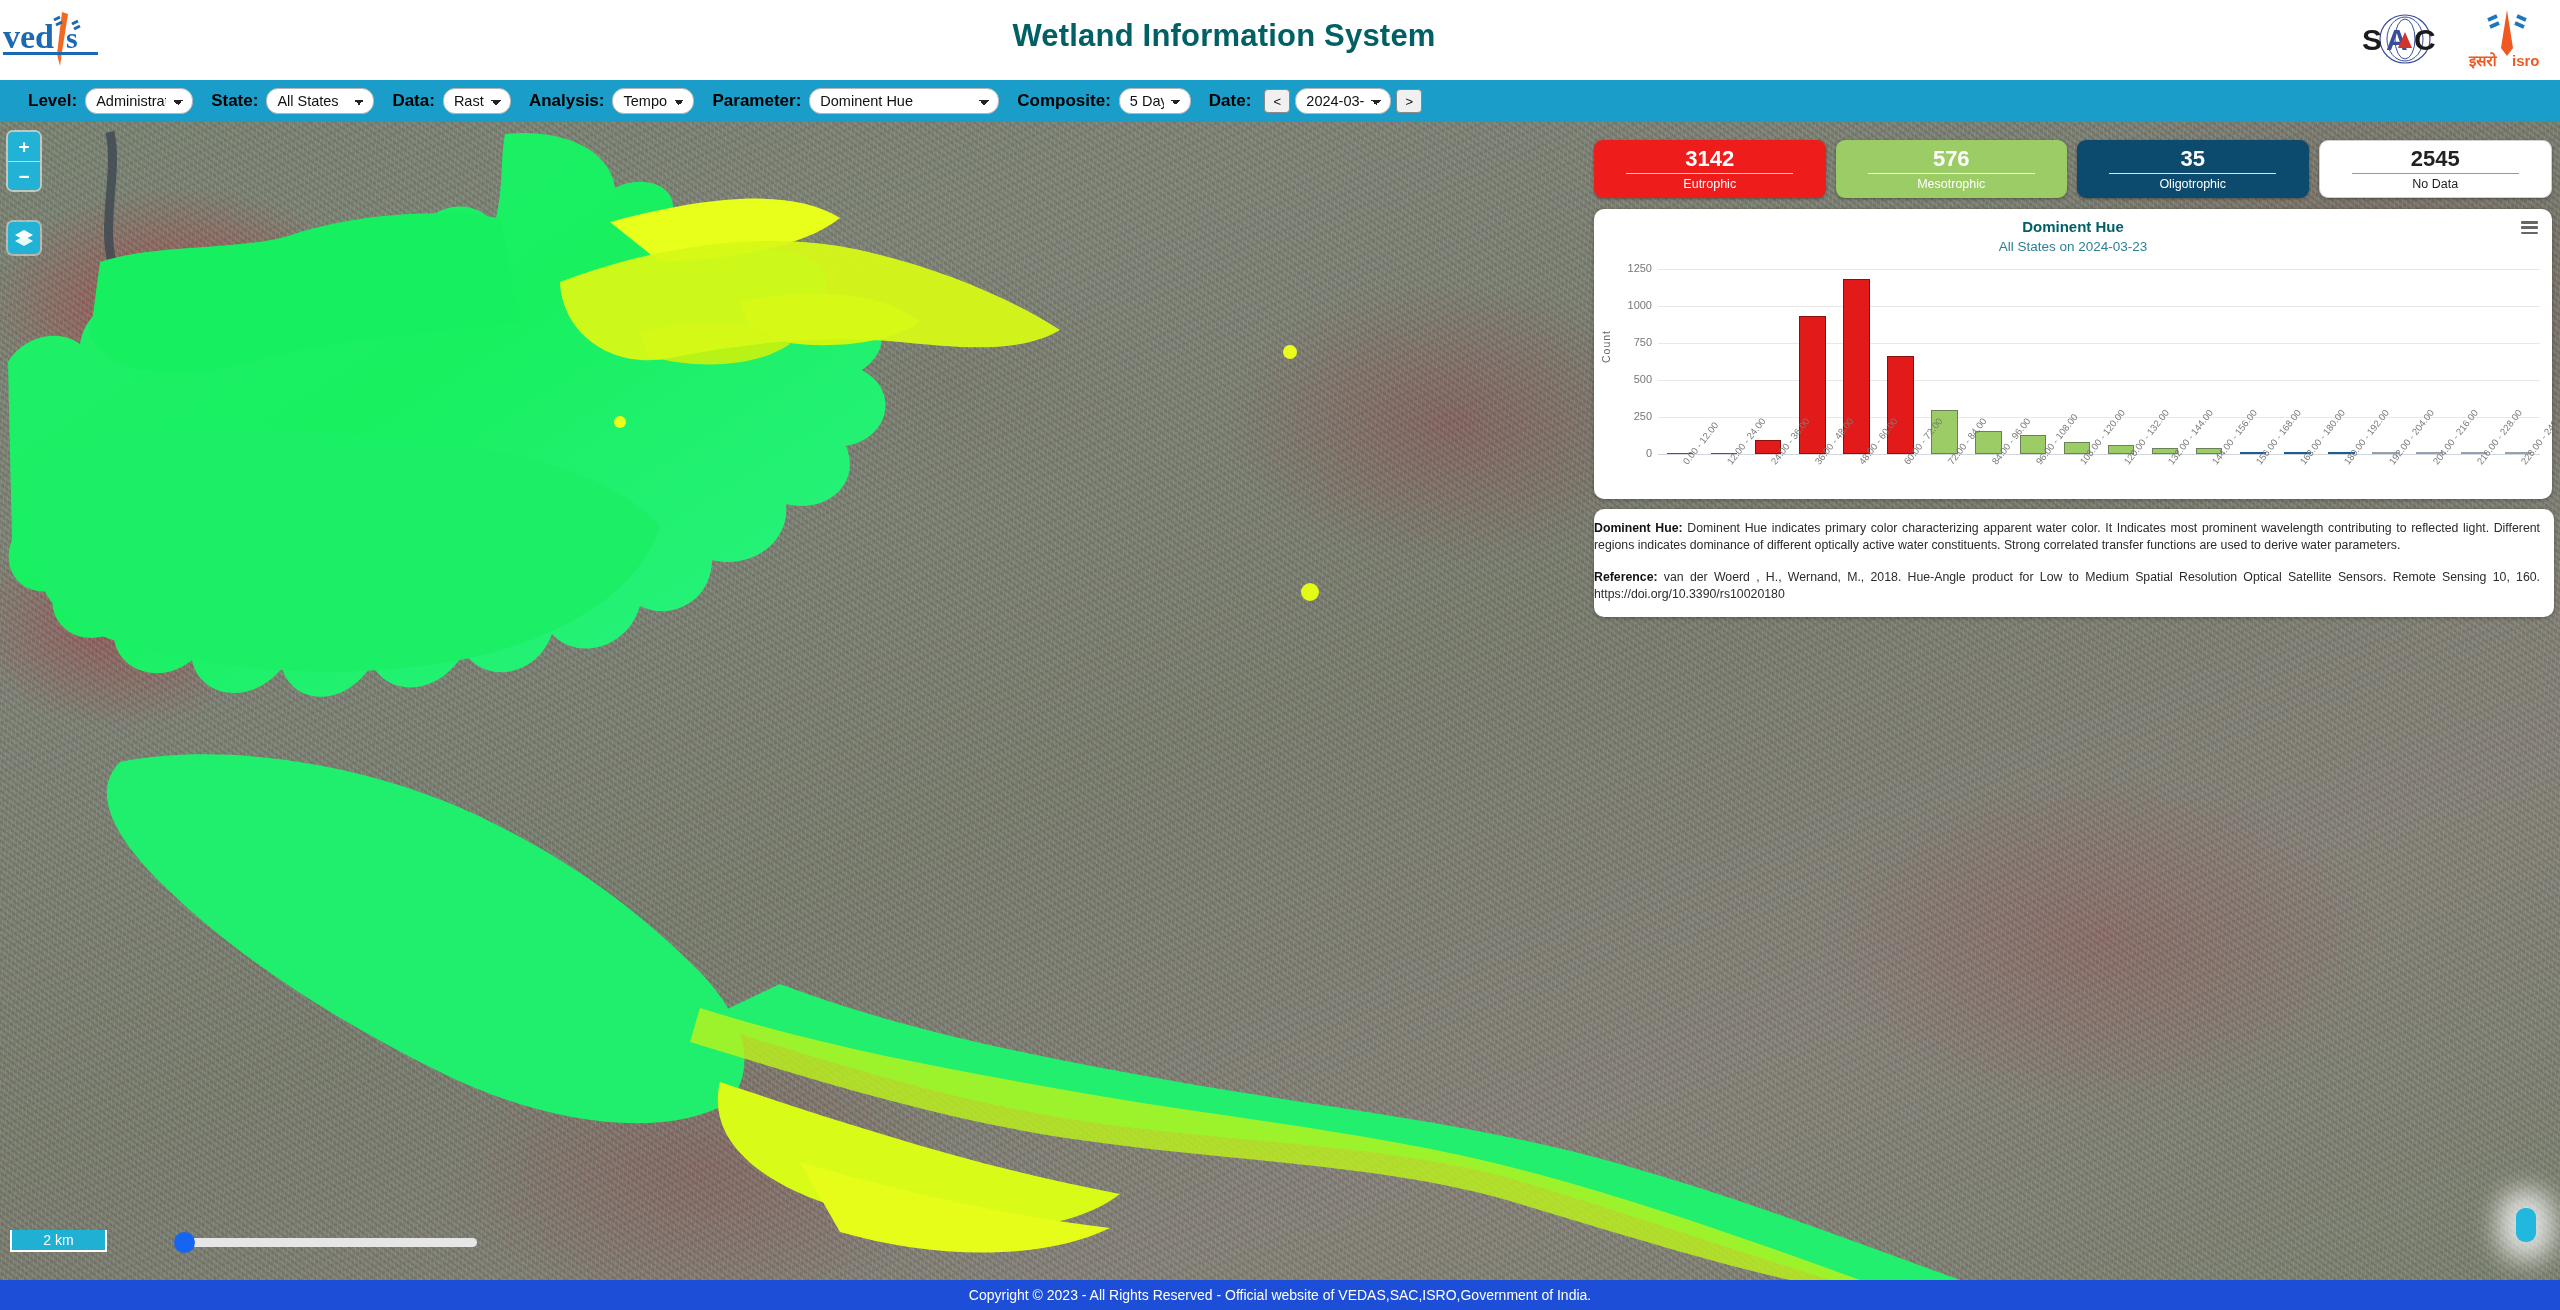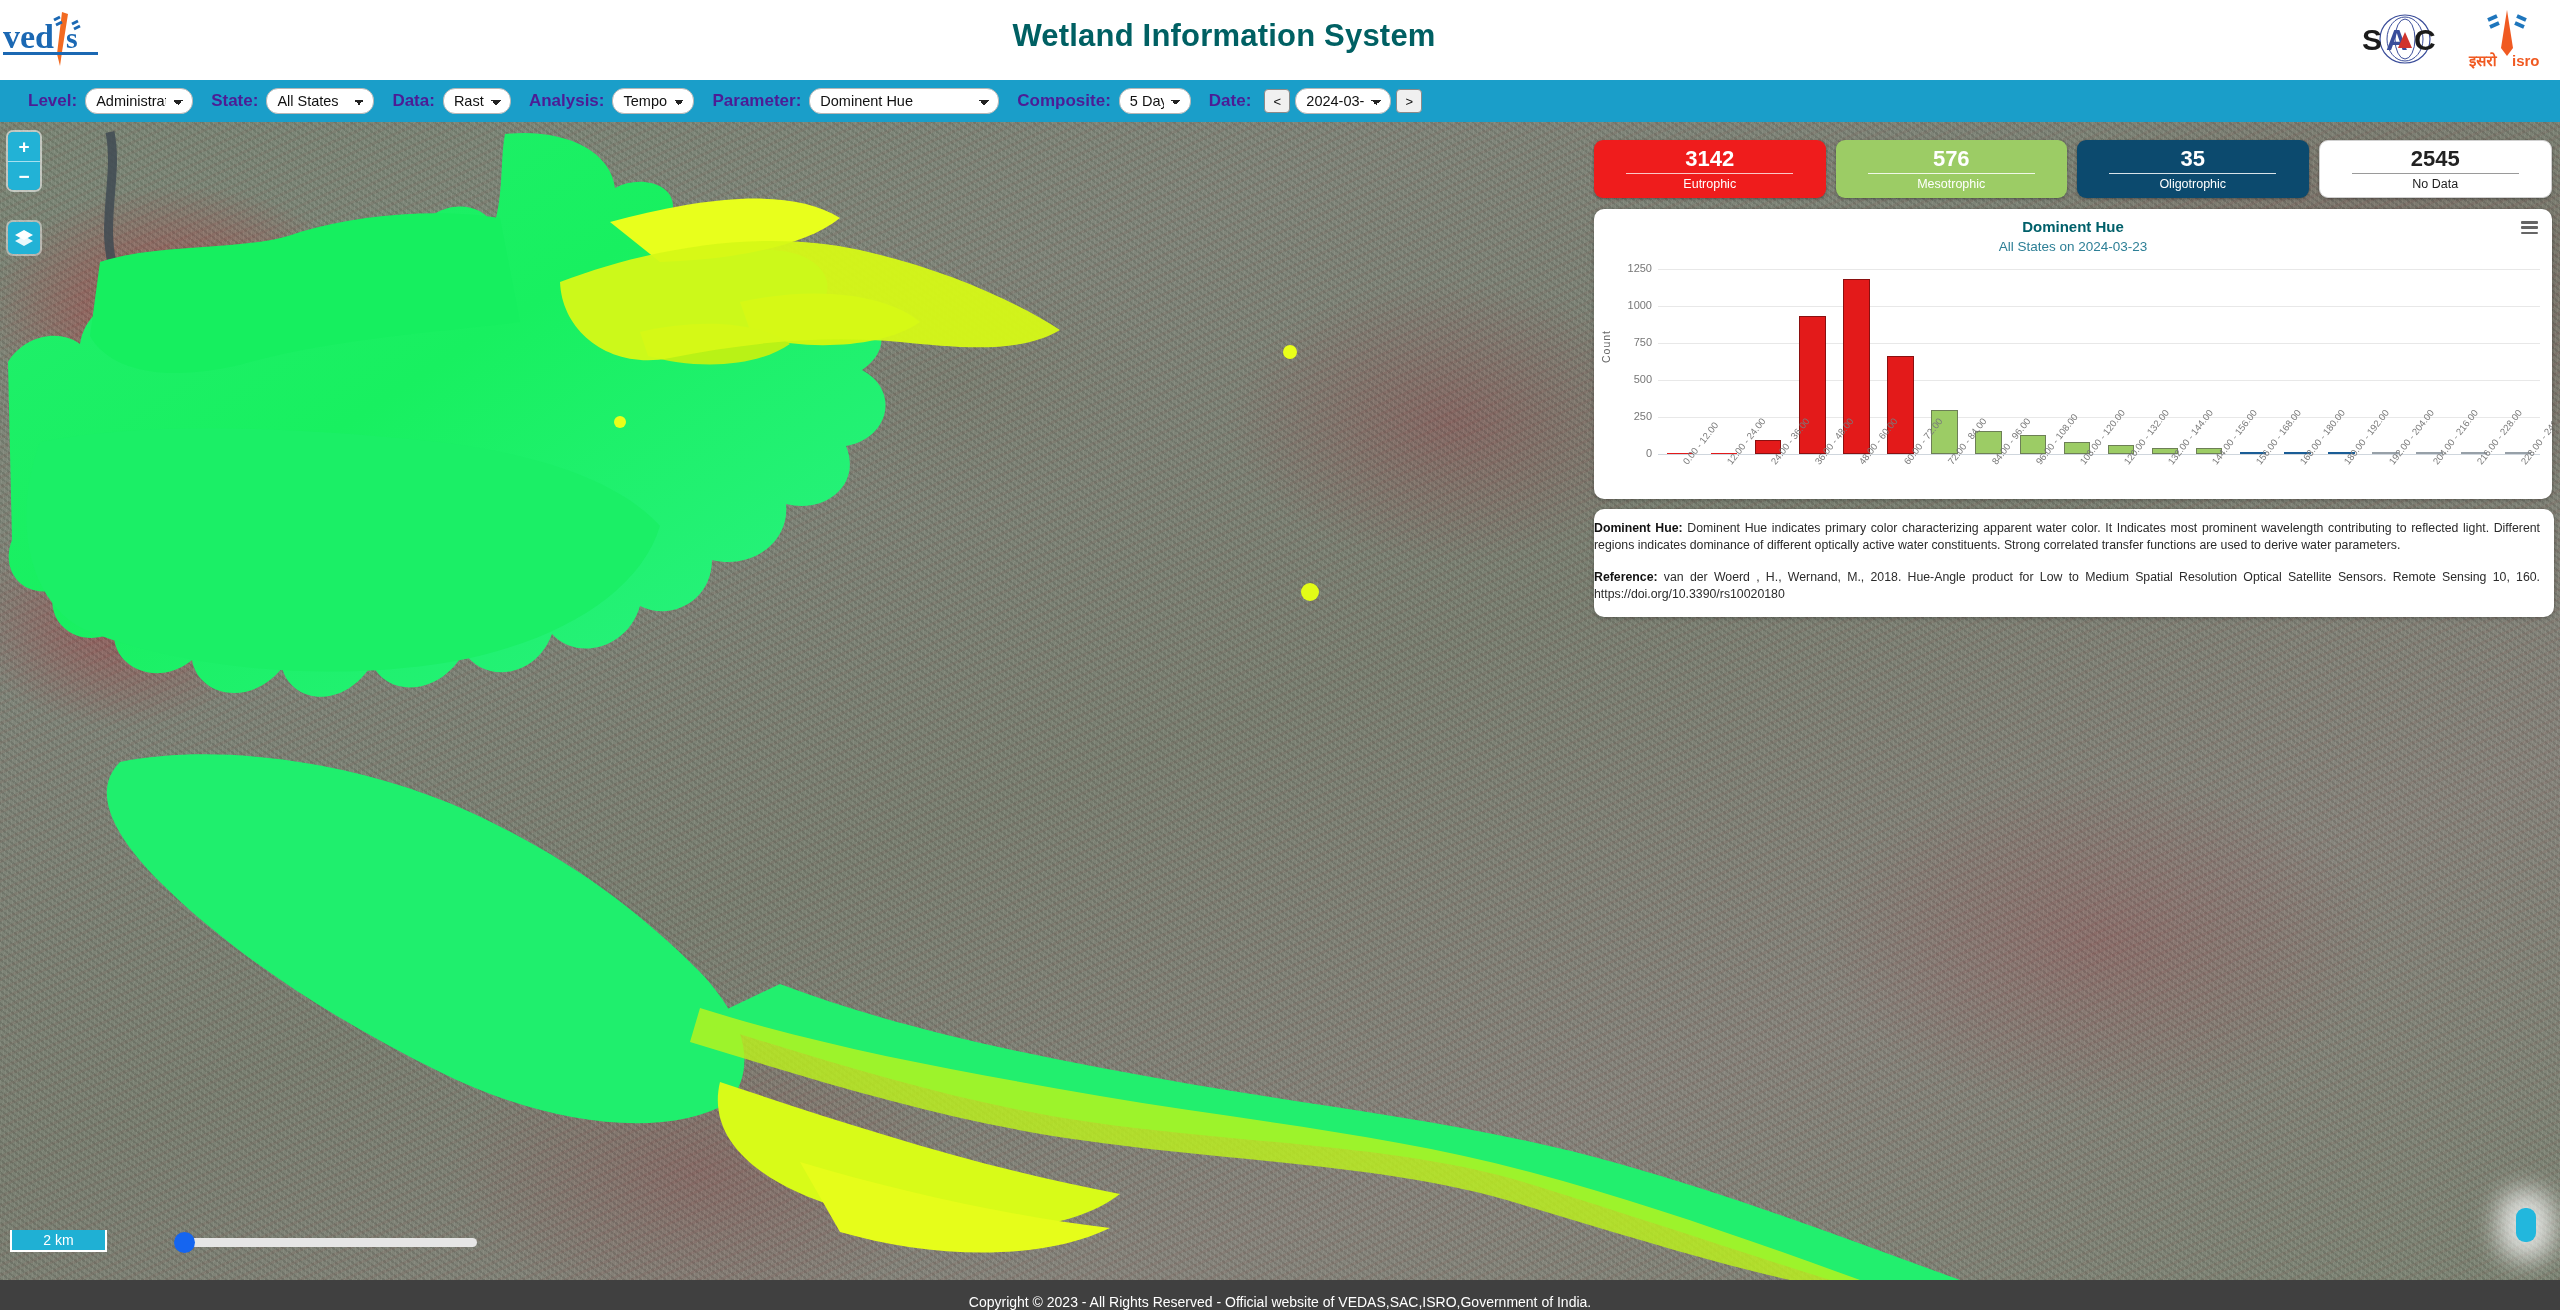--- a/index.html
+++ b/index.html
@@ -34,21 +34,21 @@
   
   .toolbar {
     position: absolute; left: 0; top: 80px; width: 2560px; height: 42px;
     background: #1a9ec9;
     display: flex; align-items: center;
     padding-left: 28px;
     gap: 0px;
     color: #ffffff;
   }
   .tb-label {
-    font-size: 17px; font-weight: bold; color: #4c1d95;
+    font-size: 17px; font-weight: bold; color: #000000;
     margin-right: 8px; margin-left: 18px; white-space: nowrap;
   }
   .tb-label:first-child { margin-left: 0; }
   .sel {
     appearance: none; -webkit-appearance: none;
     background: #ffffff; color: #111;
     border: 1px solid #b6b6b6; border-radius: 12px;
     font-size: 14.5px; font-family: "Liberation Sans", sans-serif;
     height: 26px; padding: 0 26px 0 10px;
     background-image:
@@ -235,22 +235,22 @@
     padding: 11px 14px 13px 0;
     font-size: 12.3px; color: #2b2b2b; line-height: 1.42;
     text-align: justify;
   }
   .desc-card b { color: #111; }
   .desc-ref { margin-top: 14px; }
 
   
   .footer {
     position: absolute; left: 0; bottom: 0; width: 2560px; height: 30px;
-    background: #404040; color: #ffffff;
-    display: flex; align-items: flex-end; justify-content: center;
+    background: #1d4ed8; color: #ffffff;
+    display: flex; align-items: center; justify-content: center;
     font-size: 14px;
   }
 </style>
 </head>
 <body>
 
 <div class="app">
 
   <div class="header">
     <div class="logo-vedas">

